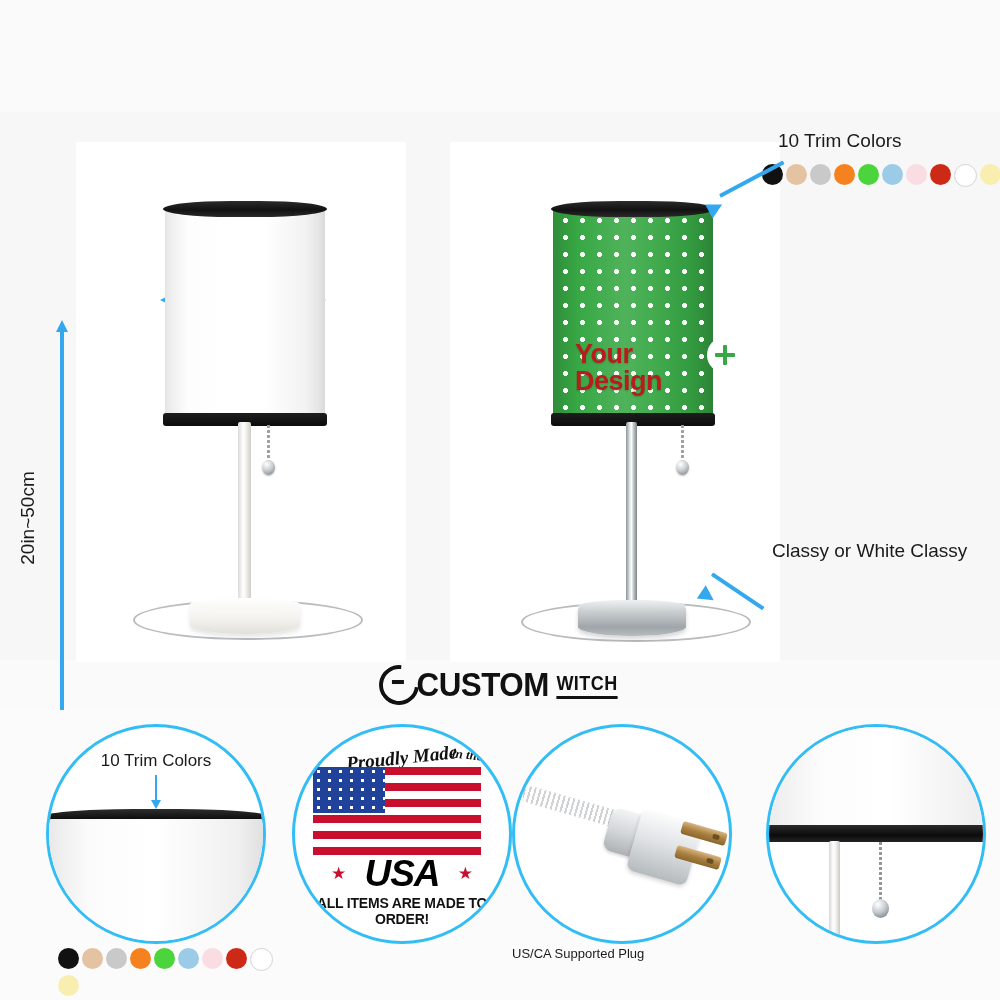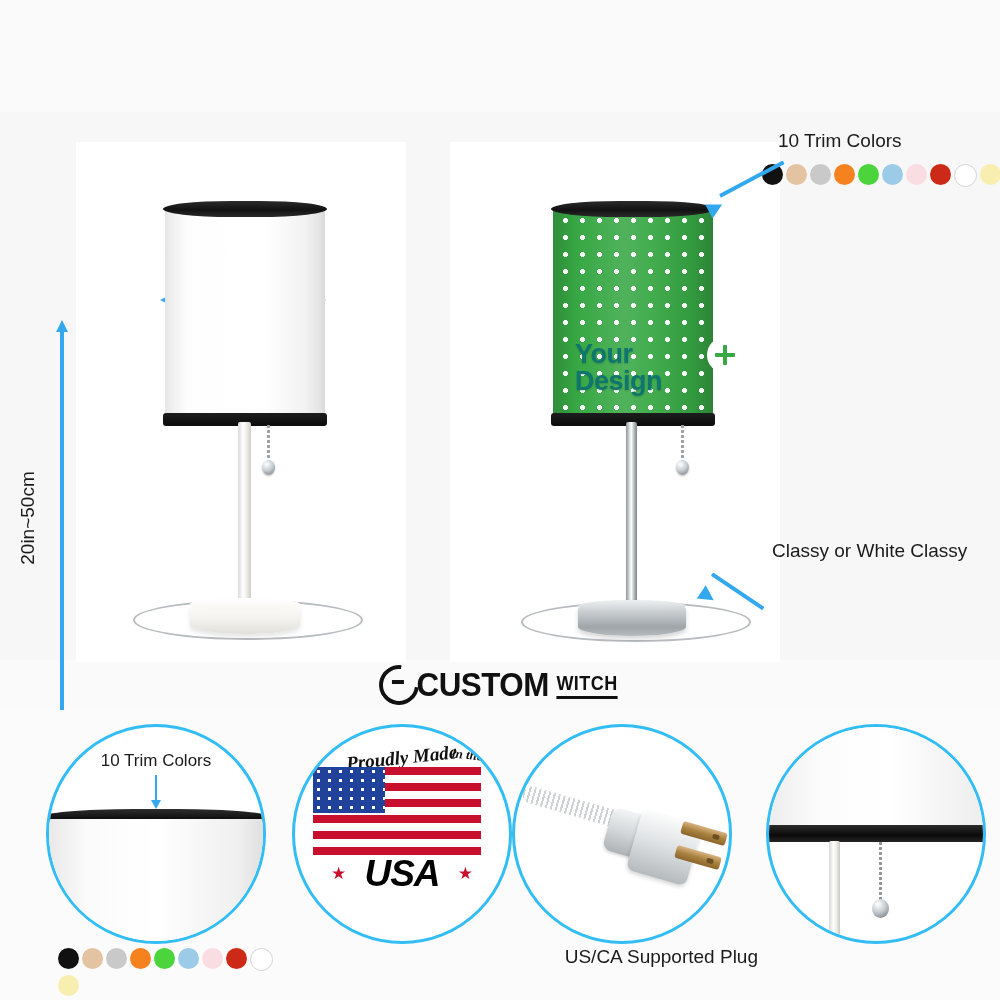--- a/index.html
+++ b/index.html
@@ -113,21 +113,21 @@
     background:transparent;
   }
   .chain{position:absolute;width:3px;background-image:radial-gradient(circle,#9aa0a4 1.4px, rgba(0,0,0,0) 1.6px);background-size:3px 5px;}
   .bead{position:absolute;width:13px;height:15px;border-radius:50%;
     background:radial-gradient(circle at 35% 28%,#ffffff,#c9ced2 45%,#777d81 95%);
     box-shadow:0 1px 2px rgba(0,0,0,.25);}
 
   
   .yd{
     position:absolute;left:22px;bottom:26px;width:130px;
-    color:#0f766e;font-weight:bold;font-size:27px;line-height:1.02;
+    color:#b91c1c;font-weight:bold;font-size:27px;line-height:1.02;
     text-shadow:0 1px 2px rgba(0,0,0,.18);
     letter-spacing:-.5px;
   }
   .yd .plus-badge{
     position:absolute;right:-38px;top:-4px;width:36px;height:36px;border-radius:50%;
     background:#ffffff;
   }
   .yd .plus-badge:before,.yd .plus-badge:after{
     content:"";position:absolute;background:#38a845;border-radius:1px;
   }
@@ -159,21 +159,21 @@
   .logo-c:after{content:"";position:absolute;left:11px;top:11px;width:12px;height:4px;background:#111;transform:rotate(38deg);}
   .logo-main{font-weight:bold;font-size:33px;color:#111111;letter-spacing:-.5px;transform:scaleX(.95);}
   .logo-sub{font-weight:bold;font-size:20px;color:#111111;letter-spacing:.5px;
     border-bottom:3px solid #111111;padding-bottom:1px;margin-left:1px;transform:scaleX(.9);}
 
   
   .bottom{position:absolute;left:0;top:710px;width:1000px;height:290px;background:#fbfbfb;}
   .circ{
     position:absolute;border-radius:50%;border:3px solid #33bdf5;background:#ffffff;overflow:hidden;
   }
-  .circ-cap{position:absolute;font-size:19px;color:#1b1b1b;text-align:right;white-space:nowrap;}
+  .circ-cap{position:absolute;font-size:13px;color:#1b1b1b;text-align:left;white-space:nowrap;}
 
   
   .c1-shade{position:absolute;left:-6px;top:92px;width:226px;height:140px;
     background:linear-gradient(to right,#e6e6e6,#fbfbfb 20%,#ffffff 50%,#f0f0f0 86%,#dcdcdc);}
   .c1-trim{position:absolute;left:-8px;top:82px;width:230px;height:17px;border-radius:50%/62%;
     background:linear-gradient(to bottom,#2e2e2e,#0e0e0e 60%,#262626);}
   .c1-label{position:absolute;left:0;top:24px;width:214px;text-align:center;font-size:17px;color:#1b1b1b;}
 
   
   .usa-inner{position:absolute;left:0;top:0;width:100%;height:100%;}
@@ -333,20 +333,21 @@
           <span class="usa-proud">Proudly Made</span>
         </div>
         <span class="usa-inthe">in the</span>
         <div class="usa-map">
           <div class="usa-stripes"></div>
           <div class="usa-canton"></div>
         </div>
         <span class="usa-star" style="left:36px;">★</span>
         <div class="usa-word">USA</div>
         <span class="usa-star" style="right:36px;">★</span>
+        <div class="usa-sub">ALL ITEMS ARE MADE TO ORDER!</div>
       </div>
     </div>
 
     <div class="circ" style="left:512px;top:14px;width:214px;height:214px;">
       <div class="plug-cord"></div>
       <div class="plug-grip"></div>
       <div class="plug-body"></div>
       <div class="prong p1">
           <span class="prong-hole"></span>
         </div>

